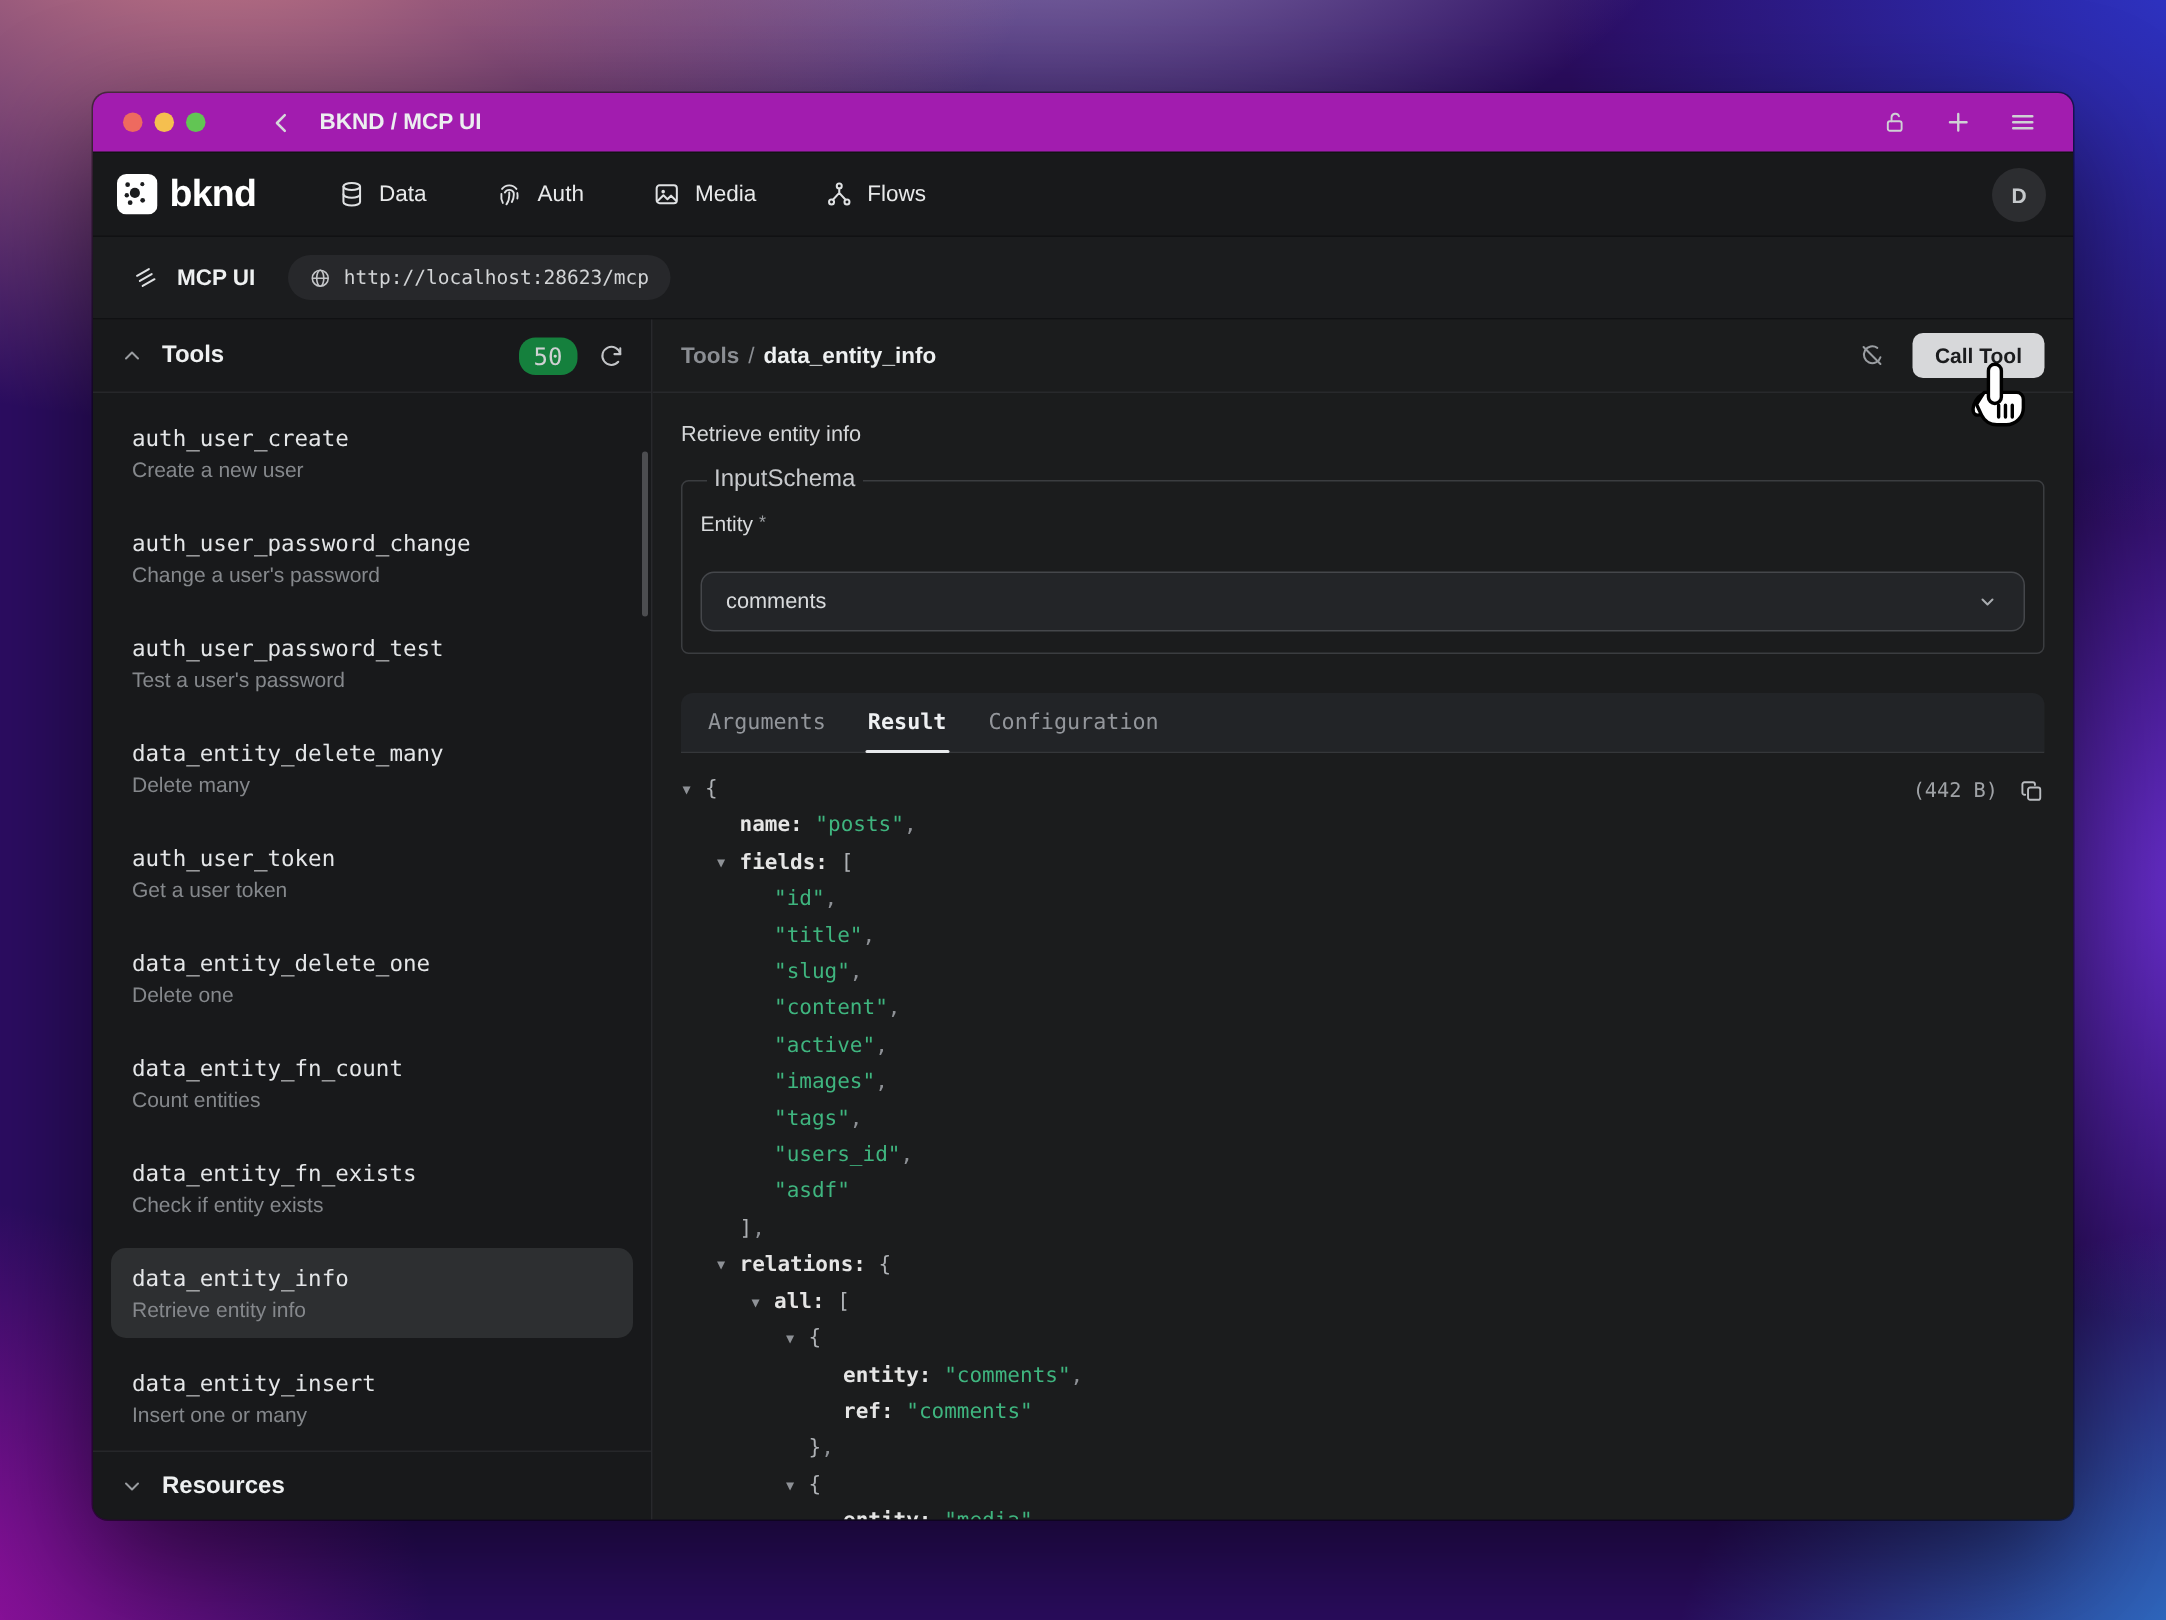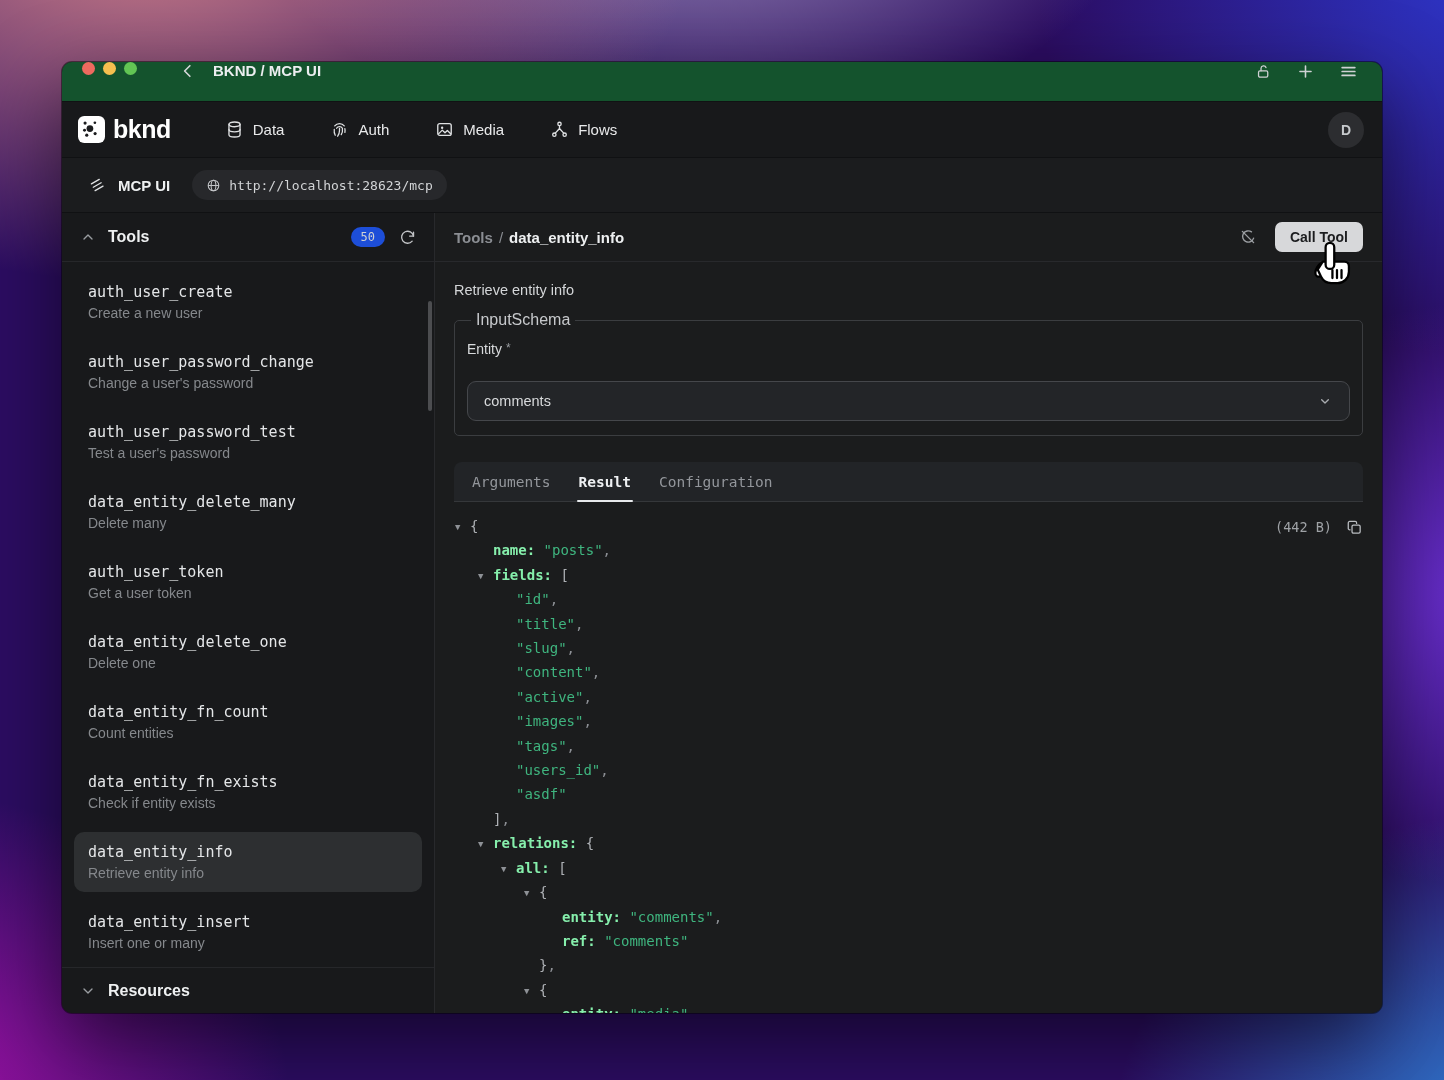--- a/index.html
+++ b/index.html
@@ -23,22 +23,22 @@
     position:absolute; left:62px; top:62px; width:1320px; height:951px;
     background:#1a1b1d; border-radius:10px; overflow:hidden;
     box-shadow:0 28px 80px rgba(0,0,0,.55), 0 0 0 1px rgba(0,0,0,.45);
     display:flex; flex-direction:column;
   }
   svg{ display:block; }
   .icon{ color:#b9bcc0; }
 
   
   .titlebar{
-    height:40px; background:#14532d; border-bottom:1px solid #111214;
-    display:flex; align-items:flex-start; padding:0 24px 0 20px; flex:0 0 auto;
+    height:40px; background:#a21caf; border-bottom:1px solid #111214;
+    display:flex; align-items:center; padding:0 24px 0 20px; flex:0 0 auto;
   }
   .traffic{ display:flex; gap:8px; }
   .tl{ width:13px; height:13px; border-radius:50%; }
   .tl.red{ background:#ee6a5f; } .tl.yellow{ background:#f5bf4f; } .tl.green{ background:#62c554; }
   .back-btn{ margin-left:42px; color:#d6d8da; }
   .win-title{ margin-left:16px; color:#eceef0; font-weight:700; font-size:15px; }
   .titlebar-right{ margin-left:auto; display:flex; align-items:center; gap:24px; color:#cfd1d4; }
 
   
   .navbar{
@@ -71,21 +71,21 @@
 
   
   .content{ flex:1; display:flex; min-height:0; }
 
   
   .sidebar{ width:373px; flex:0 0 auto; background:#18191b; border-right:1px solid #28292c; display:flex; flex-direction:column; position:relative; }
   .side-header{ height:49px; border-bottom:1px solid #26272a; display:flex; align-items:center; padding:0 18px; flex:0 0 auto; }
   .side-header .icon, .side-footer .icon{ color:#9a9da1; }
   .side-title{ margin-left:12px; color:#eef0f1; font-weight:700; font-size:16px; }
   .count-badge{
-    margin-left:auto; background:#1d4ed8; color:#cfd1d3; font-size:12px;
+    margin-left:auto; background:#15803d; color:#cfd1d3; font-size:16px;
     border-radius:11px; padding:3px 10px;
   }
   .refresh-btn{ margin-left:14px; color:#c2c4c7; }
   .tool-list{ flex:1; overflow:hidden; padding-top:10px; }
   .tool-item{ padding:11px 26px; margin-bottom:10px; }
   .tool-item.selected{ margin:0 12px 10px; padding:11px 14px; background:#2d2f31; border-radius:10px; }
   .tool-name{ font-size:15px; color:#e4e6e8; }
   .tool-desc{ margin-top:4px; font-size:14px; color:#85888c; }
   .side-footer{ height:46px; border-top:1px solid #26272a; display:flex; align-items:center; padding:0 18px; flex:0 0 auto; }
   .side-scroll{ position:absolute; right:2px; top:88px; width:4px; height:110px; border-radius:2px; background:#4c4d50; }
@@ -120,21 +120,21 @@
     margin-top:26px; height:40px; background:#222427; border-radius:8px 8px 0 0;
     border-bottom:1px solid #35373a; display:flex; align-items:stretch; padding:0 4px;
   }
   .tab{ position:relative; display:flex; align-items:center; padding:0 14px; font-size:14.5px; color:#93969b; }
   .tab.active{ color:#eef0f2; font-weight:700; }
   .tab.active::after{ content:""; position:absolute; left:12px; right:12px; bottom:-1px; height:2px; background:#e8eaec; border-radius:1px; }
 
   .json-view{ margin-top:12px; position:relative; font-size:14px; line-height:24.4px; }
   .json-line{ position:relative; white-space:pre; }
   .jcaret{ position:absolute; font-size:9px; color:#8e9196; top:1px; }
-  .jk{ color:#86efac; font-weight:700; }
+  .jk{ color:#e5e5e5; font-weight:700; }
   .js{ color:#3fb57f; }
   .jp{ color:#8e9196; }
   .jb{ color:#aeb1b5; }
   .json-meta{ position:absolute; top:1px; right:0; display:flex; align-items:center; gap:14px; }
   .json-size{ font-size:13.5px; color:#9fa2a6; }
   .copy-btn{ color:#b9bcc0; }
 
   
   .cursor{ position:absolute; left:1310px; top:240px; width:46px; height:50px; pointer-events:none; z-index:50; }
 </style>

